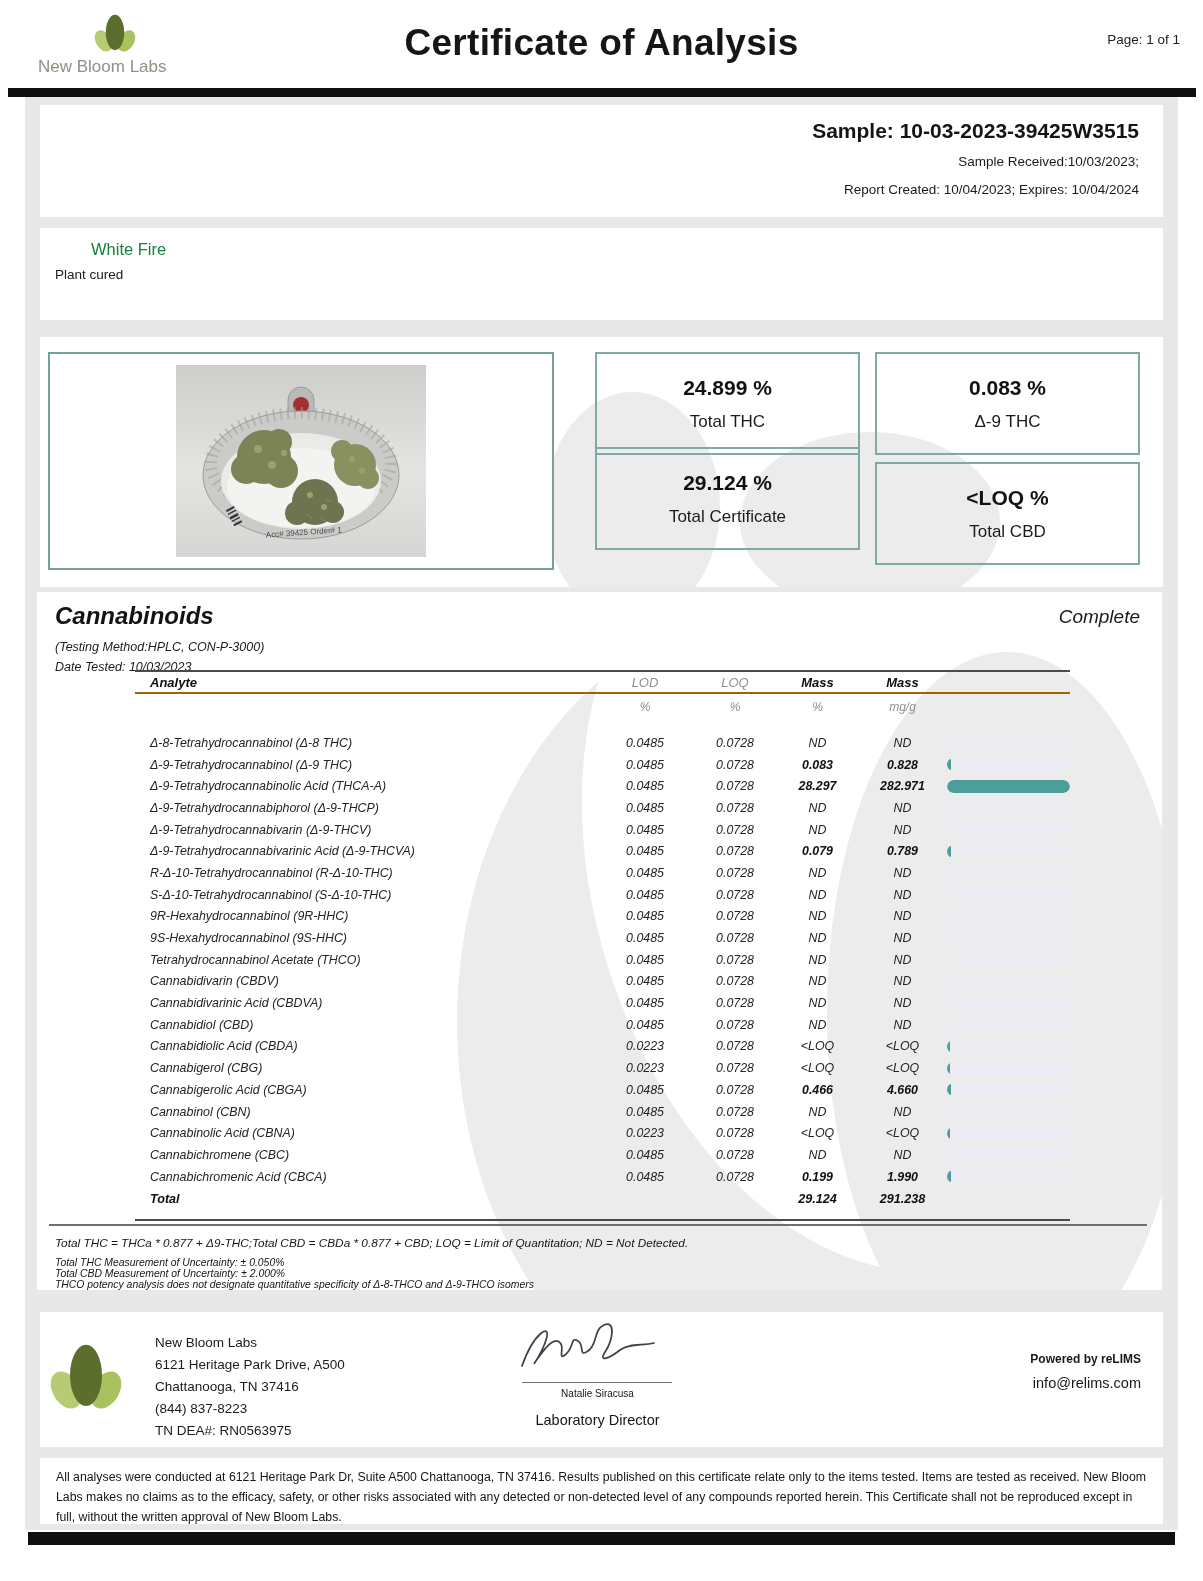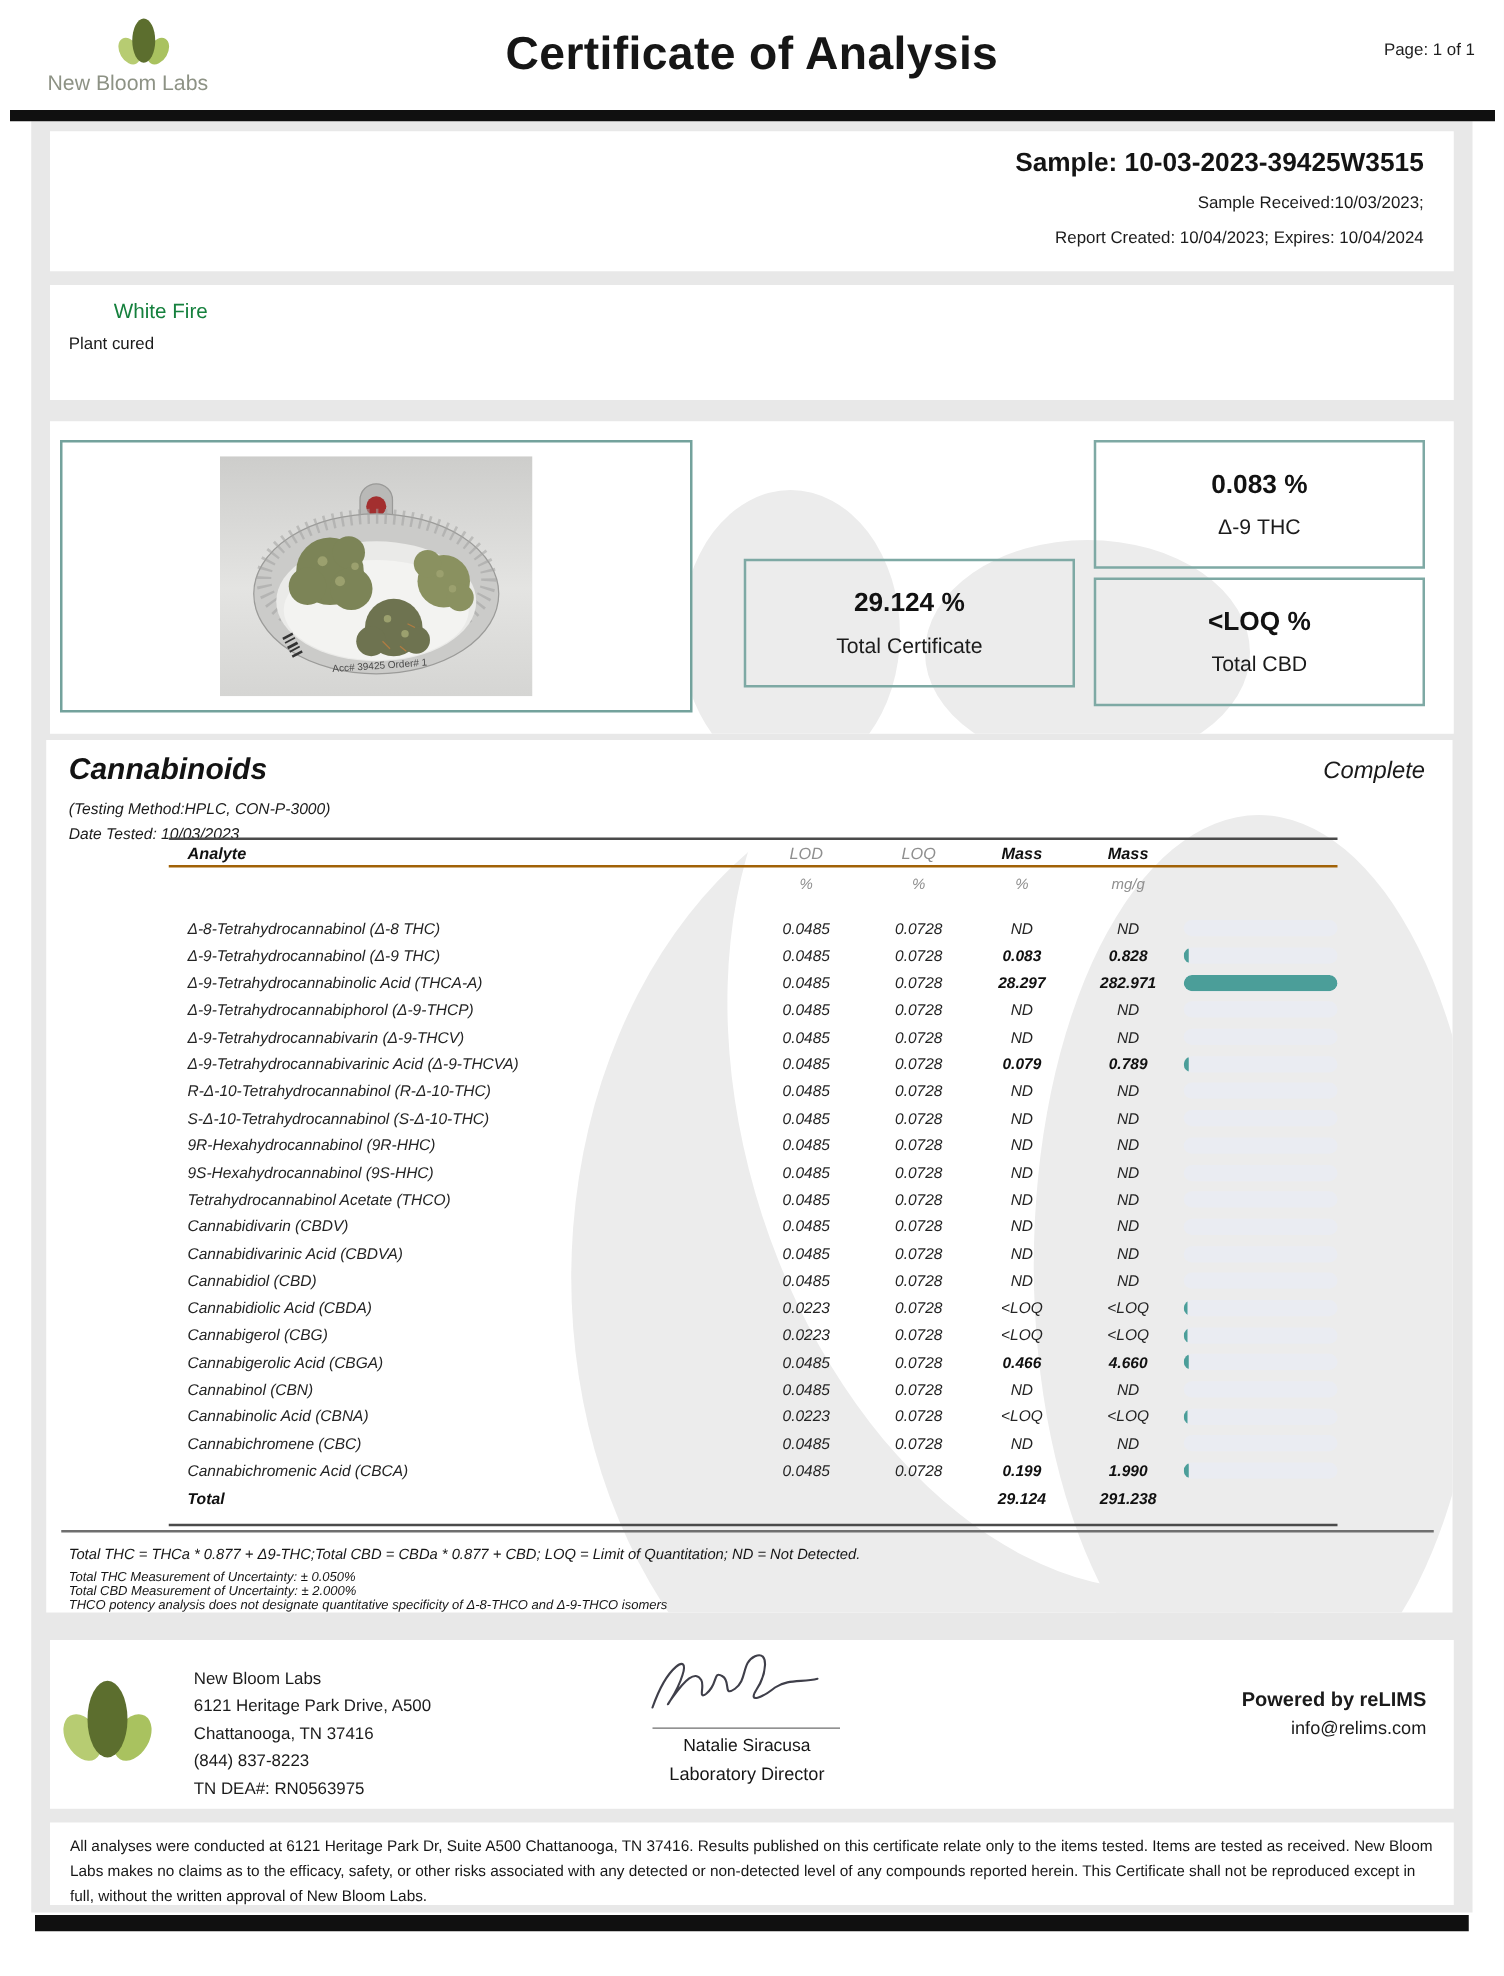--- a/index.html
+++ b/index.html
@@ -74,23 +74,23 @@
   .wide-rule { position:absolute; left:12px; right:15px; top:632px; border-top:2px solid #6f6f6f; }
   .fn1 { position:absolute; left:18px; top:644px; font-size:11.8px; color:#161616; }
   .fn-block { position:absolute; left:18px; top:666px; font-size:10.4px; line-height:10.8px; color:#161616; }
 
   
   .footer-card { left:40px; top:1312px; width:1123px; height:135px; }
   .f-logo { position:absolute; left:6px; top:24px; }
   .f-company { position:absolute; left:115px; top:20px; font-size:13.5px; line-height:22px; color:#1b1b1b; }
   .f-sig-svg { position:absolute; left:468px; top:6px; }
   .f-sig-line { position:absolute; left:482px; top:70px; width:150px; border-top:1.5px solid #6f6f6f; }
-  .f-signer { position:absolute; left:455px; top:76px; width:205px; text-align:center; font-size:14px; color:#161616; }
+  .f-signer { position:absolute; left:455px; top:76px; width:205px; text-align:center; font-size:10px; color:#161616; }
   .f-signer-title { position:absolute; left:445px; top:100px; width:225px; text-align:center; font-size:14.5px; color:#161616; }
-  .f-powered { position:absolute; right:22px; top:40px; font-size:16px; font-weight:bold; color:#1a1a1a; text-align:right; }
+  .f-powered { position:absolute; right:22px; top:40px; font-size:12px; font-weight:bold; color:#1a1a1a; text-align:right; }
   .f-email { position:absolute; right:22px; top:63px; font-size:14.5px; color:#1a1a1a; text-align:right; }
 
   
   .disc-card { left:40px; top:1458px; width:1123px; height:66px; padding:9px 16px 0 16px; font-size:12.3px; line-height:20px; color:#161616; }
 </style>
 </head>
 <body>
 
 <div id="page">
 
@@ -172,20 +172,24 @@
         <g fill="#333" transform="rotate(62 58 150)">
           <rect x="50" y="146" width="2" height="9"></rect>
             <rect x="54" y="146" width="1.4" height="9"></rect>
             <rect x="58" y="146" width="2.4" height="9"></rect>
             <rect x="62" y="146" width="1.4" height="9"></rect>
             <rect x="66" y="146" width="2" height="9"></rect>
         </g>
       </svg>
     </div>
 
+    <div class="sum-box sb1">
+      <div class="sum-val">24.899 %</div>
+      <div class="sum-lbl">Total THC</div>
+    </div>
     <div class="sum-box sb2">
       <div class="sum-val">0.083 %</div>
       <div class="sum-lbl">Δ-9 THC</div>
     </div>
     <div class="sum-box sb3">
       <div class="sum-val">29.124 %</div>
       <div class="sum-lbl">Total Certificate</div>
     </div>
     <div class="sum-box sb4">
       <div class="sum-val">&lt;LOQ %</div>

